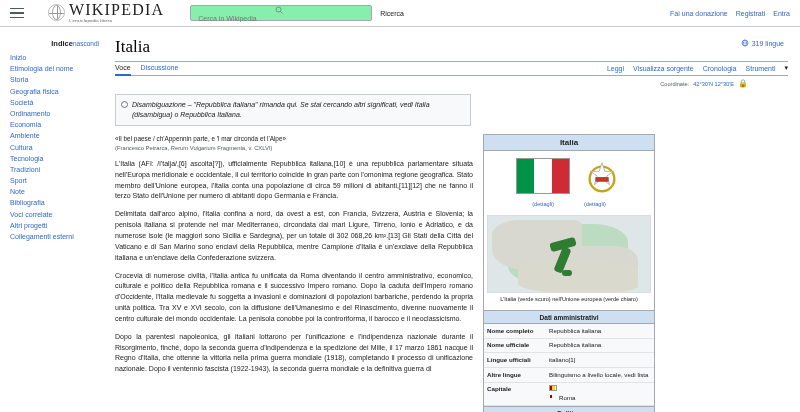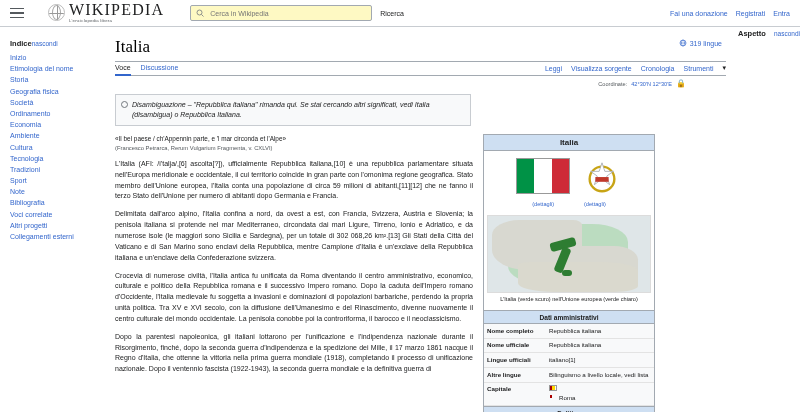--- a/index.html
+++ b/index.html
@@ -43,21 +43,22 @@
   .globe .ring { position:absolute; left:3px; top:0px; width:9px; height:15px; border:1px solid #aaa; border-radius:50%; }
   .wordmark { line-height: 1.05; }
   .wordmark .wm1 { font-family:"Liberation Serif", serif; font-size: 16px; letter-spacing: 1.2px; color:#202122; }
   .wordmark .wm2 { font-size: 4.3px; color:#54595d; letter-spacing: .2px; }
   .searchbox {
     margin-left: 26px;
     display:flex; align-items:center;
     border:1px solid #a2a9b1; border-radius:2px;
     height: 16px; width: 182px;
     padding: 0 5px;
-    background:#fef9c3;
+    background:#86efac;
+    flex-direction:column;
   }
   .searchbox svg { flex: 0 0 auto; margin-right: 4px; }
   .searchbox input {
     border:none; outline:none; font-size:7px; width:100%;
     font-family:"Liberation Sans", sans-serif; color:#72777d; background:transparent;
   }
   .search-btn {
     margin-left: 8px; font-size: 7px; color: #202122; cursor:pointer;
   }
   .header-right { margin-left:auto; display:flex; gap:8px; align-items:center; font-size:7px; }
@@ -67,21 +68,21 @@
   .body {
     display: flex;
     height: 385px;
   }
   .sidebar {
     width: 105px;
     padding: 12px 6px 0 10px;
     font-size: 7px;
   }
   .sidebar .toc-head {
-    display:flex; align-items:center; justify-content:flex-start;
+    display:flex; align-items:center; justify-content:flex-end;
     font-weight: bold; font-size: 7.5px; margin-bottom: 6px; color:#202122;
   }
   .sidebar .toc-head .hide { font-weight: normal; color:#3366cc; font-size:6.5px; }
   .sidebar ul { list-style:none; margin:0; padding:0; }
   .sidebar li { margin: 0 0 4.2px 0; }
   .sidebar li a { color:#3366cc; font-size:7px; }
 
   .content {
     flex: 1;
     padding: 10px 12px 0 10px;
@@ -393,21 +394,15 @@
             </div>
           </div>
 
           <div class="ib-section">Politica</div>
 
         </div>
 
       </div>
     </div>
 
-    <div class="right-rail">
-      <div class="rr-head">
-        <span>Aspetto</span>
-        <span class="hide">nascondi</span>
-      </div>
-    </div>
 
   </div>
 </div>
 
 </body></html>

